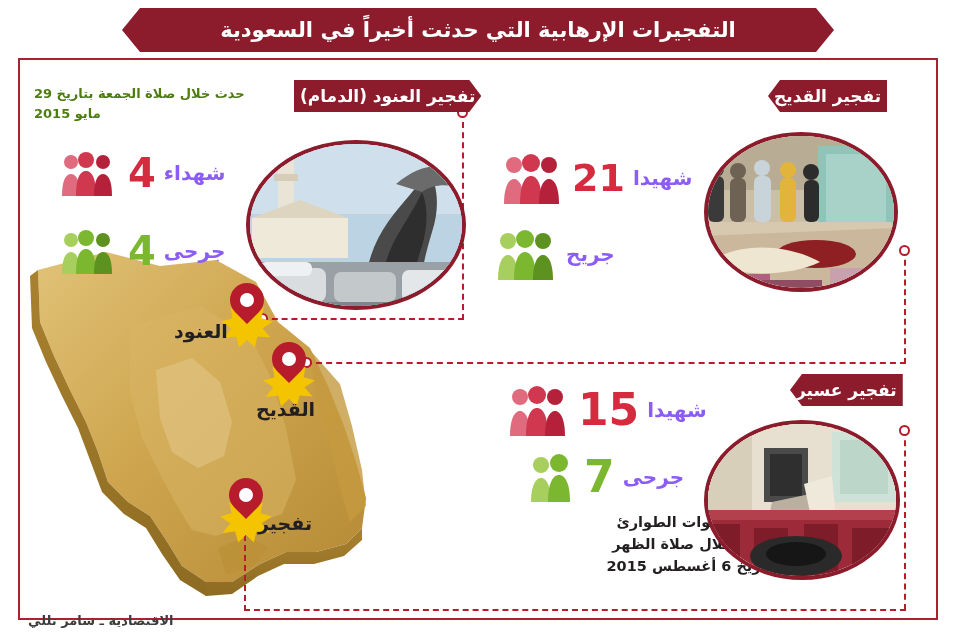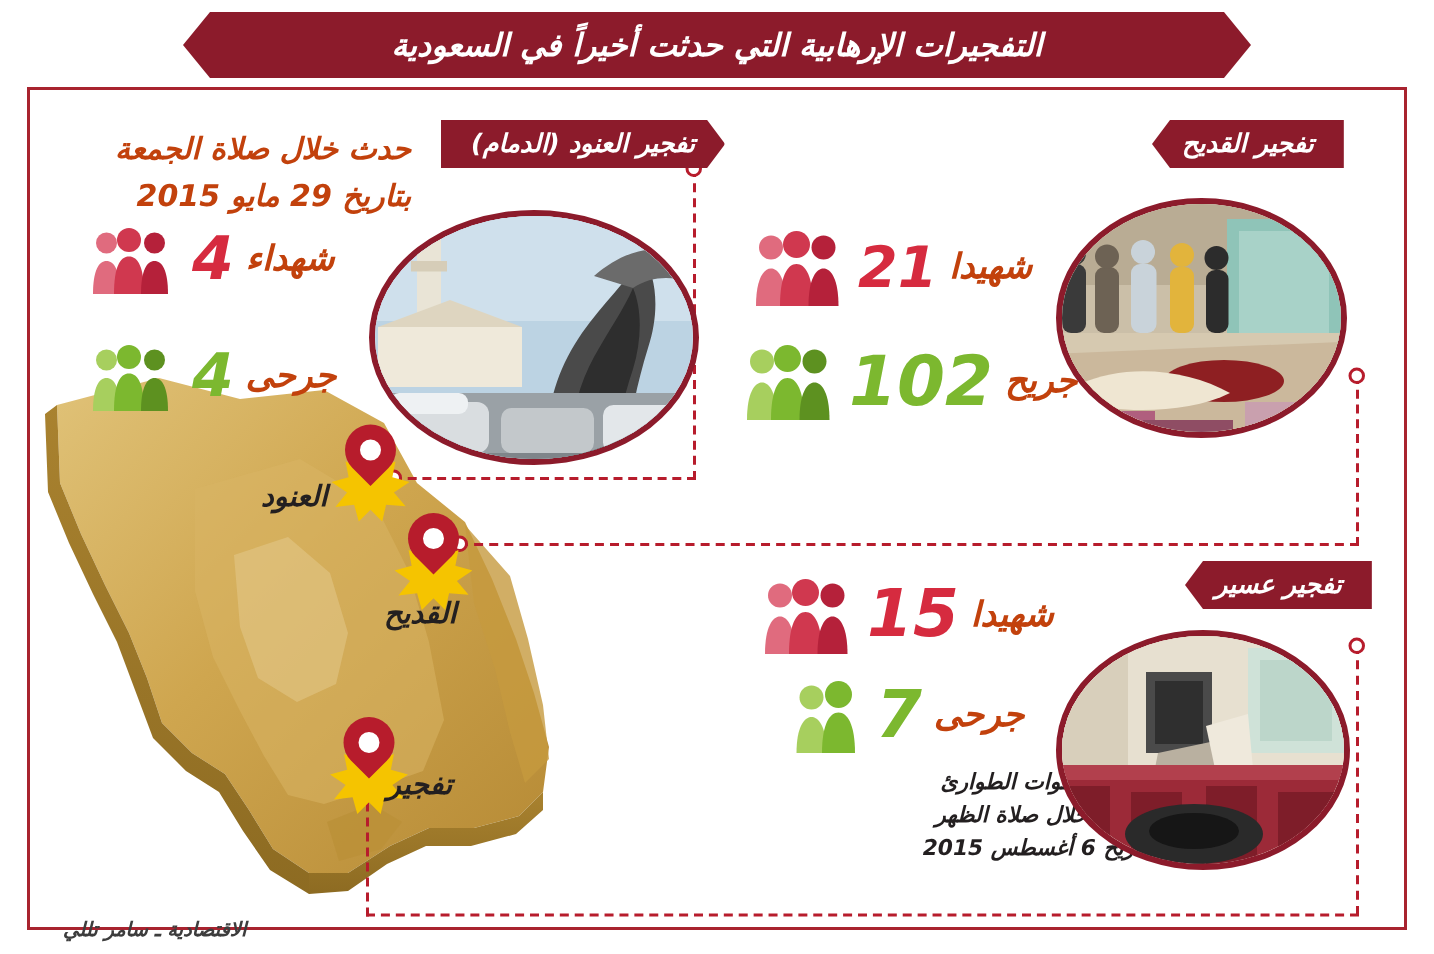--- a/index.html
+++ b/index.html
@@ -6,21 +6,20 @@
   html, body {
     width: 956px; height: 636px;
     font-family: "DejaVu Sans", sans-serif;
     background: #ffffff;
     overflow: hidden;
   }
   #canvas {
     position: relative;
     width: 956px; height: 636px;
     background: #ffffff;
-    font-style: italic;
   }
 
   
   .title-banner {
     position: absolute;
     top: 8px; left: 122px;
     width: 712px; height: 44px;
     background: #8c1b2b;
     color: #ffffff;
     display: flex; align-items: center; justify-content: center;
@@ -104,21 +103,21 @@
     border-radius: 50%;
     z-index: 5;
   }
 
   
   .chip {
     position: absolute;
     background: #8c1b2b;
     color: #fff;
     font-size: 17px; font-weight: bold;
-    padding: 6px 20px;
+    padding: 6px 6px;
     z-index: 8;
     white-space: nowrap;
     clip-path: polygon(12px 0, 100% 0, 100% 100%, 12px 100%, 0 50%);
   }
   .chip.flip {
     clip-path: polygon(0 0, calc(100% - 12px) 0, 100% 50%, calc(100% - 12px) 100%, 0 100%);
   }
 
   
   .photo {
@@ -136,48 +135,47 @@
     gap: 8px;
     z-index: 6;
   }
   .statnum {
     font-size: 40px; font-weight: bold;
     line-height: 1;
   }
   .statnum.red { color: #d62b3f; }
   .statnum.green { color: #7cb82f; }
   .statlabel {
-    font-size: 23px; font-weight: bold; color: #c2410c;
+    font-size: 20px; font-weight: bold; color: #8b5cf6;
   }
   .people { display: flex; align-items: flex-end; gap: 1px; }
 
   
   .caption {
     position: absolute;
     font-size: 14.5px;
     color: #231f20;
     line-height: 1.5;
     text-align: center;
     z-index: 6;
     font-weight: bold;
   }
 
   .topnote {
     position: absolute;
-    font-size: 20px; font-weight: bold; color: #c2410c;
-    line-height: 1.55; text-align: right;
+    font-size: 13px; font-weight: bold; color: #4d7c0f;
+    line-height: 1.55; text-align: left;
     z-index: 6;
   }
 
   .credit {
     position: absolute;
     bottom: 8px; left: 28px;
     font-size: 13px; color: #3d3d3d; font-weight: bold;
     z-index: 9;
-    margin-left: 14px;
   }
 </style>
 </head>
 <body>
 
 <div id="canvas">
 
   <div class="title-banner">التفجيرات الإرهابية التي حدثت أخيراً في السعودية</div>
 
   <div class="frame"></div>
@@ -383,21 +381,20 @@
         <g fill="#b5213a">
             <circle cx="47" cy="13" r="8"></circle>
             <path d="M37,52 C37,34 42,27 47,27 C52,27 57,34 57,52 Z"></path>
           </g>
       </svg>
     </div>
   </div>
 
   <div class="statrow" style="left:496px; top:228px;">
     <div class="statlabel">جريح</div>
-    <div class="statnum green" style="font-size:46px;">102</div>
     <div class="people">
       <svg width="62" height="52" viewBox="0 0 62 52" aria-hidden="true">
         <g fill="#a7cf5e">
             <circle cx="12" cy="13" r="8"></circle>
             <path d="M2,52 C2,34 7,27 12,27 C17,27 22,34 22,52 Z"></path>
           </g>
         <g fill="#7cb82f">
             <circle cx="29" cy="11" r="9"></circle>
             <path d="M18,52 C18,32 23,24 29,24 C35,24 40,32 40,52 Z"></path>
           </g>

